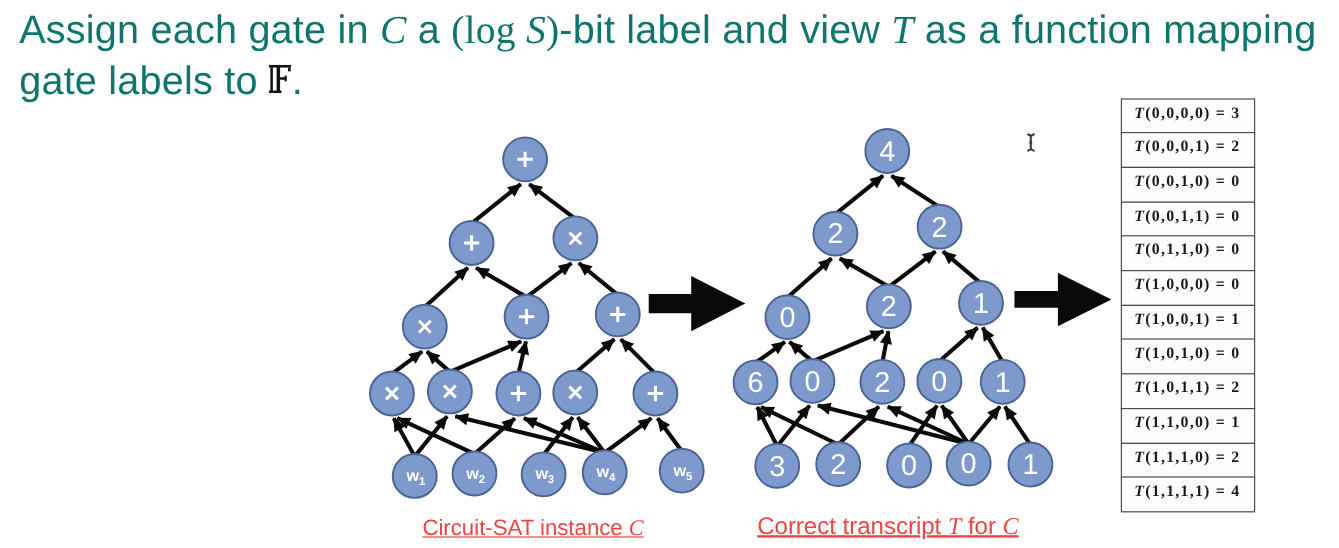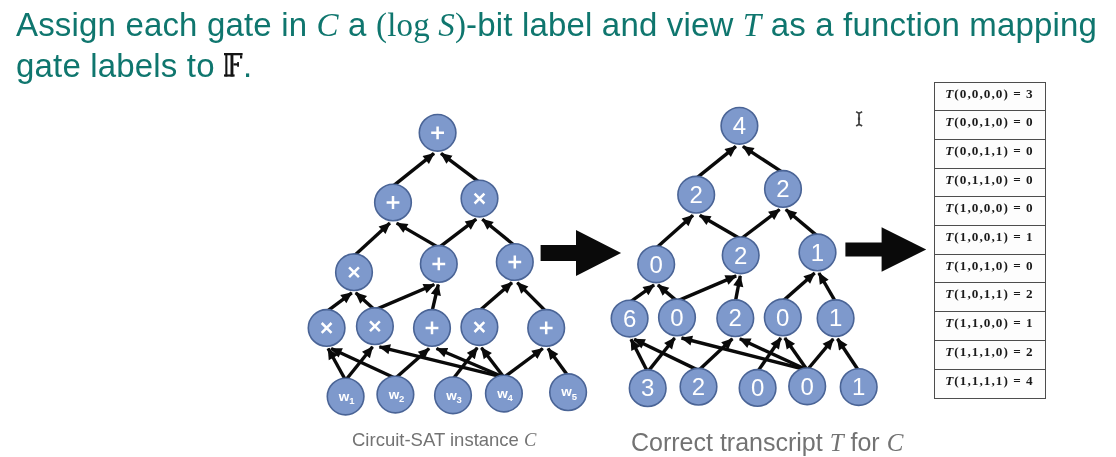--- a/index.html
+++ b/index.html
@@ -2,21 +2,21 @@
 <html><head><meta charset="utf-8">
 <style>
 html,body{margin:0;padding:0;background:#fff;}
 #page{position:relative;width:1116px;height:457px;overflow:hidden;background:#fff;
   font-family:"Liberation Sans",sans-serif;}
 .title{position:absolute;left:16px;top:5px;font-size:33px;line-height:40.9px;color:#0f766e;
   letter-spacing:0.17px;white-space:nowrap;}
 .title .m{font-family:"Liberation Serif",serif;font-style:italic;}
 .title .lg{font-family:"Liberation Serif",serif;}
 .bbf{display:inline-block;vertical-align:-0.5px;}
-.cap{position:absolute;font-size:18.5px;color:#737373;white-space:nowrap;}
+.cap{position:absolute;font-size:18.5px;color:#ef4444;white-space:nowrap;text-decoration:underline;}
 .cap .m{font-family:"Liberation Serif",serif;font-style:italic;}
 .tbl{position:absolute;left:933.5px;top:81.5px;width:112px;}
 .trow{box-sizing:border-box;height:30px;margin-top:-1.3px;border:1.2px solid #4d4d4d;
   background:#fdfdfd;font-family:"Liberation Serif",serif;font-size:13.2px;font-weight:bold;letter-spacing:1.05px;
   color:#1a1a1a;text-align:center;line-height:21.3px;}
 .trow:first-child{margin-top:0;}
 .trow i{font-weight:bold;}
 </style></head>
 <body>
 <div id="page">
@@ -157,23 +157,24 @@
 <path d="M540.6,245.0H576.0V230.0L621.1,253.0L576.0,276.0V261.0H540.6Z" fill="#0a0a0a"></path>
 <path d="M845.4,242.5H881.6V227.2L926.2,249.5L881.6,271.8V256.5H845.4Z" fill="#0a0a0a"></path>
 <g stroke="#3c3c3c" stroke-width="1.7" fill="none">
         <path d="M856.2 111.6c1.3 1 1.9 1.4 2.8 1.4s1.8-.4 3.1-1.4"></path>
         <path d="M859 113V124.6"></path>
         <rect x="857.9" y="117.4" width="2.2" height="2.6" fill="#3c3c3c" stroke="none"></rect>
         <path d="M856.2 126c1.3-1 1.9-1.4 2.8-1.4s1.8.4 3.1 1.4"></path>
       </g>
 </svg>
 <div class="cap" style="left:352px;top:429px;">Circuit-SAT instance <span class="m">C</span></div>
-<div class="cap" style="left:631px;top:428px;font-size:25px;">Correct transcript <span class="m">T</span> for <span class="m">C</span></div>
+<div class="cap" style="left:631px;top:428px;font-size:20px;">Correct transcript <span class="m">T</span> for <span class="m">C</span></div>
 <div class="tbl">
 <div class="trow"><i>T</i>(0,0,0,0) = 3</div>
+<div class="trow"><i>T</i>(0,0,0,1) = 2</div>
 <div class="trow"><i>T</i>(0,0,1,0) = 0</div>
 <div class="trow"><i>T</i>(0,0,1,1) = 0</div>
 <div class="trow"><i>T</i>(0,1,1,0) = 0</div>
 <div class="trow"><i>T</i>(1,0,0,0) = 0</div>
 <div class="trow"><i>T</i>(1,0,0,1) = 1</div>
 <div class="trow"><i>T</i>(1,0,1,0) = 0</div>
 <div class="trow"><i>T</i>(1,0,1,1) = 2</div>
 <div class="trow"><i>T</i>(1,1,0,0) = 1</div>
 <div class="trow"><i>T</i>(1,1,1,0) = 2</div>
 <div class="trow"><i>T</i>(1,1,1,1) = 4</div>

